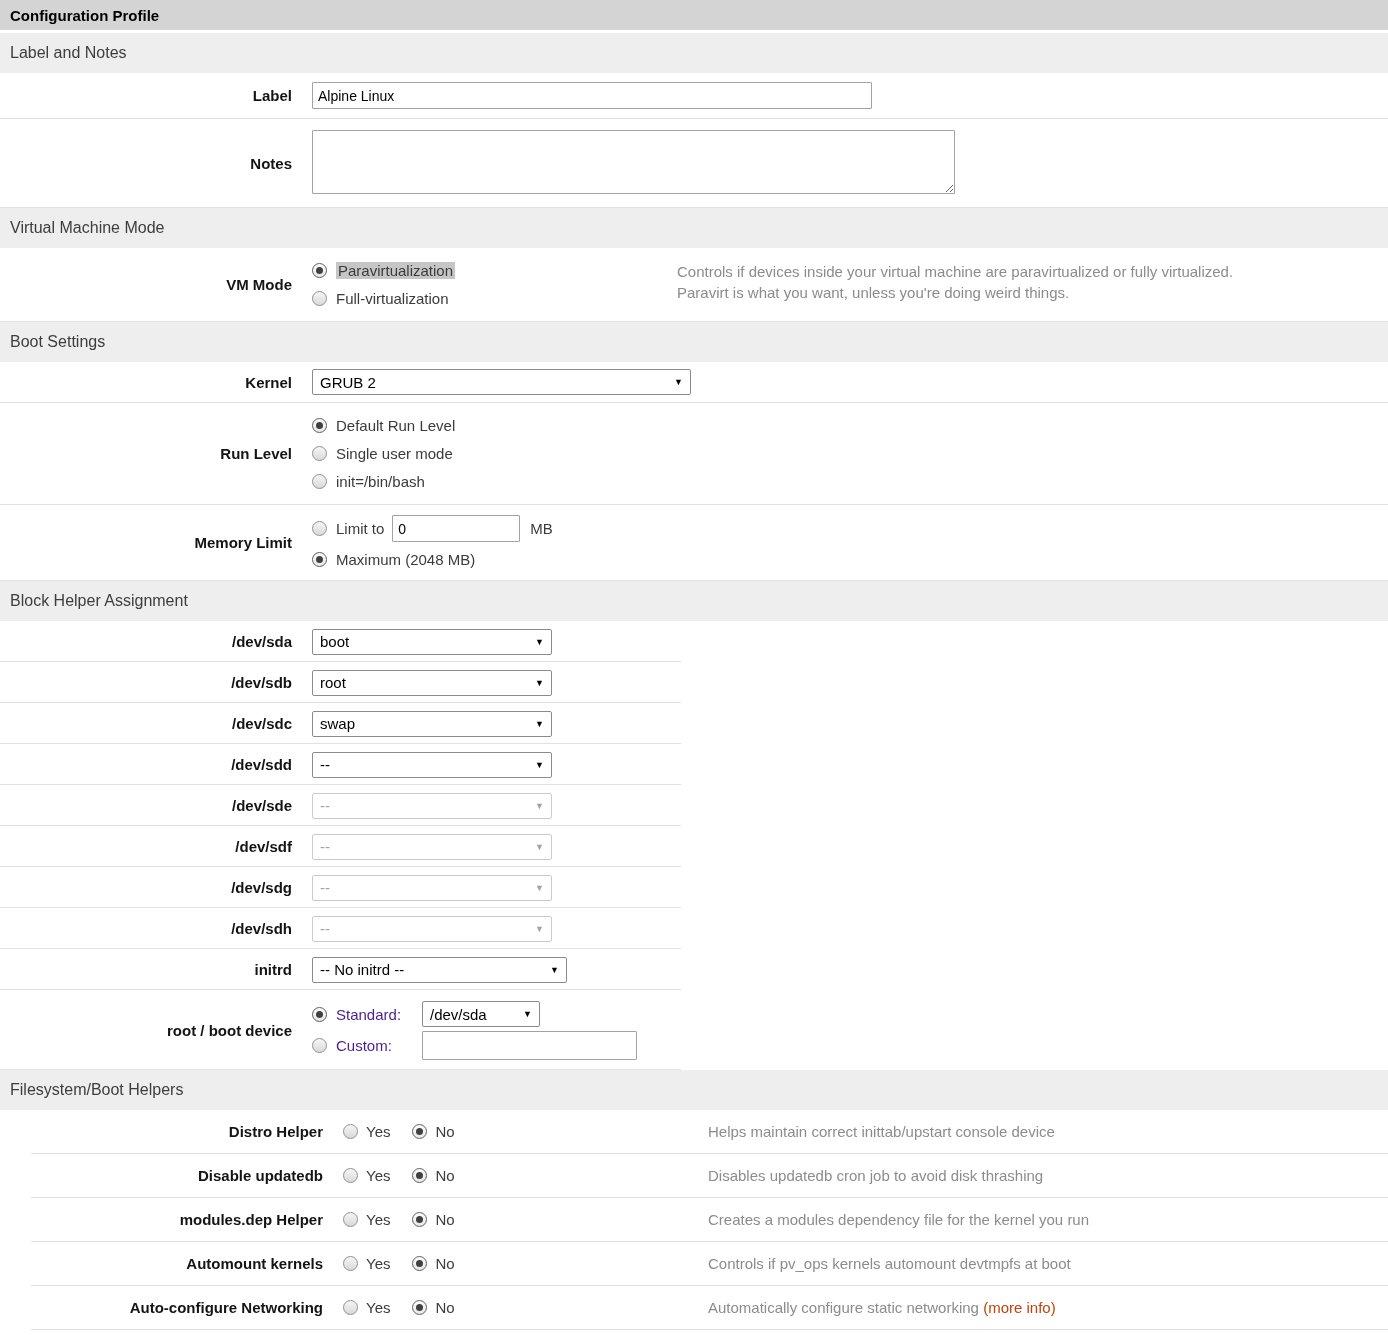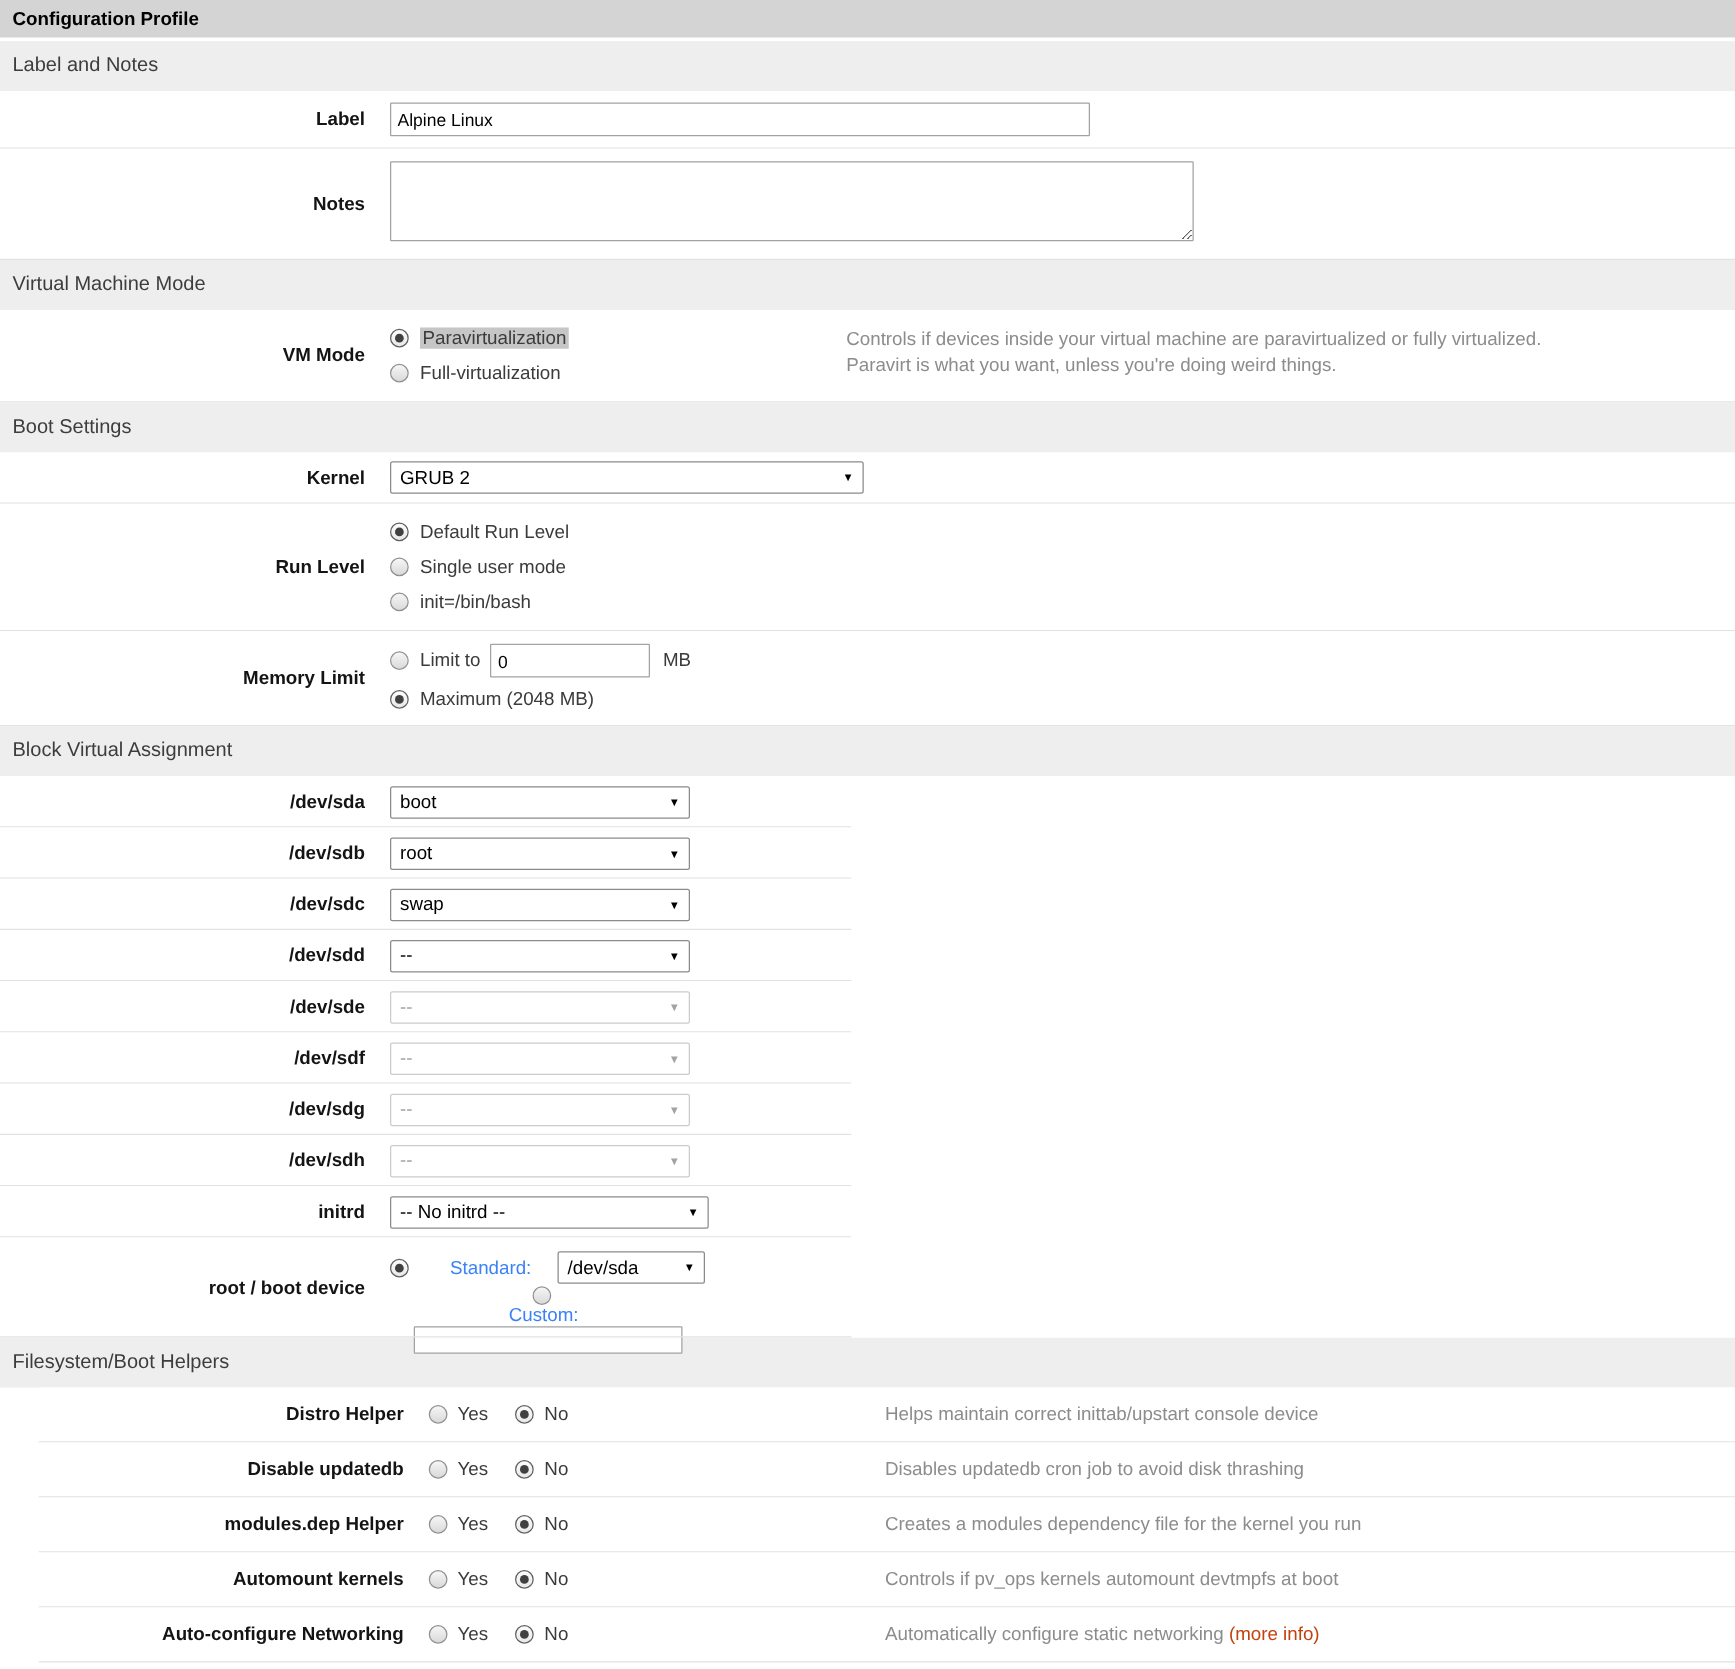--- a/index.html
+++ b/index.html
@@ -66,21 +66,21 @@
   .r-notes .row-label { align-self:center; }
   .r-vmmode { height:74px; align-items:center; }
   .r-kernel { height:41px; }
   .r-runlevel { height:102px; }
   .r-memory { height:76px; }
   .bd-row { height:41px; }
   .r-initrd { height:41px; }
   .r-rootdev { height:80px; }
   .helper-row { height:44px;margin-left:31px; }
   .stack { display:flex; flex-direction:column; justify-content:center; }
-  .inline-lbl { width:86px; color:#3b82f6;margin-left:24px; }
+  .inline-lbl { width:86px; color:#4c1d95; }
   .yn { display:flex; align-items:center; color:#3b3b3b; }
   .yn .rb { margin-right:8px; }
   .yn .ynlabel { margin-right:22px;text-align:right; }
   .mb-unit { margin-left:10px; color:#3b3b3b; }
   a.morelink { color:#c2410c; text-decoration:none; }
   .vm-help { align-self:flex-start; padding-top:13px; }
 </style>
 </head>
 <body>
 
@@ -170,21 +170,21 @@
       <span class="mb-unit">MB</span>
     </div>
     <div class="opt-line">
       <span class="rb checked"></span>
       <span>Maximum (2048 MB)</span>
     </div>
   </div>
 </div>
 
 <div class="section-head">
-  <span>Block Virtual Assignment</span>
+  <span>Block Helper Assignment</span>
 </div>
 
 <div class="row partial bd-row">
   <div class="row-label">/dev/sda</div>
   <div class="row-control" style="width:auto;">
     <div class="sel" style="width:240px;">
       <span>boot</span>
       <span class="arrow">▼</span>
     </div>
   </div>
@@ -274,21 +274,21 @@
   <div class="row-label">root / boot device</div>
   <div class="row-control stack" style="width:auto;">
     <div class="opt-line" style="height:30px;">
       <span class="rb checked"></span>
       <span class="inline-lbl">Standard:</span>
       <div class="sel" style="width:118px;">
         <span>/dev/sda</span>
         <span class="arrow">▼</span>
       </div>
     </div>
-    <div class="opt-line" style="height:32px;flex-direction:column;">
+    <div class="opt-line" style="height:32px;">
       <span class="rb"></span>
       <span class="inline-lbl">Custom:</span>
       <input type="text" class="ti" style="width: 215px; height: 29px;" value="">
     </div>
   </div>
 </div>
 
 <div class="section-head">
   <span>Filesystem/Boot Helpers</span>
 </div>

